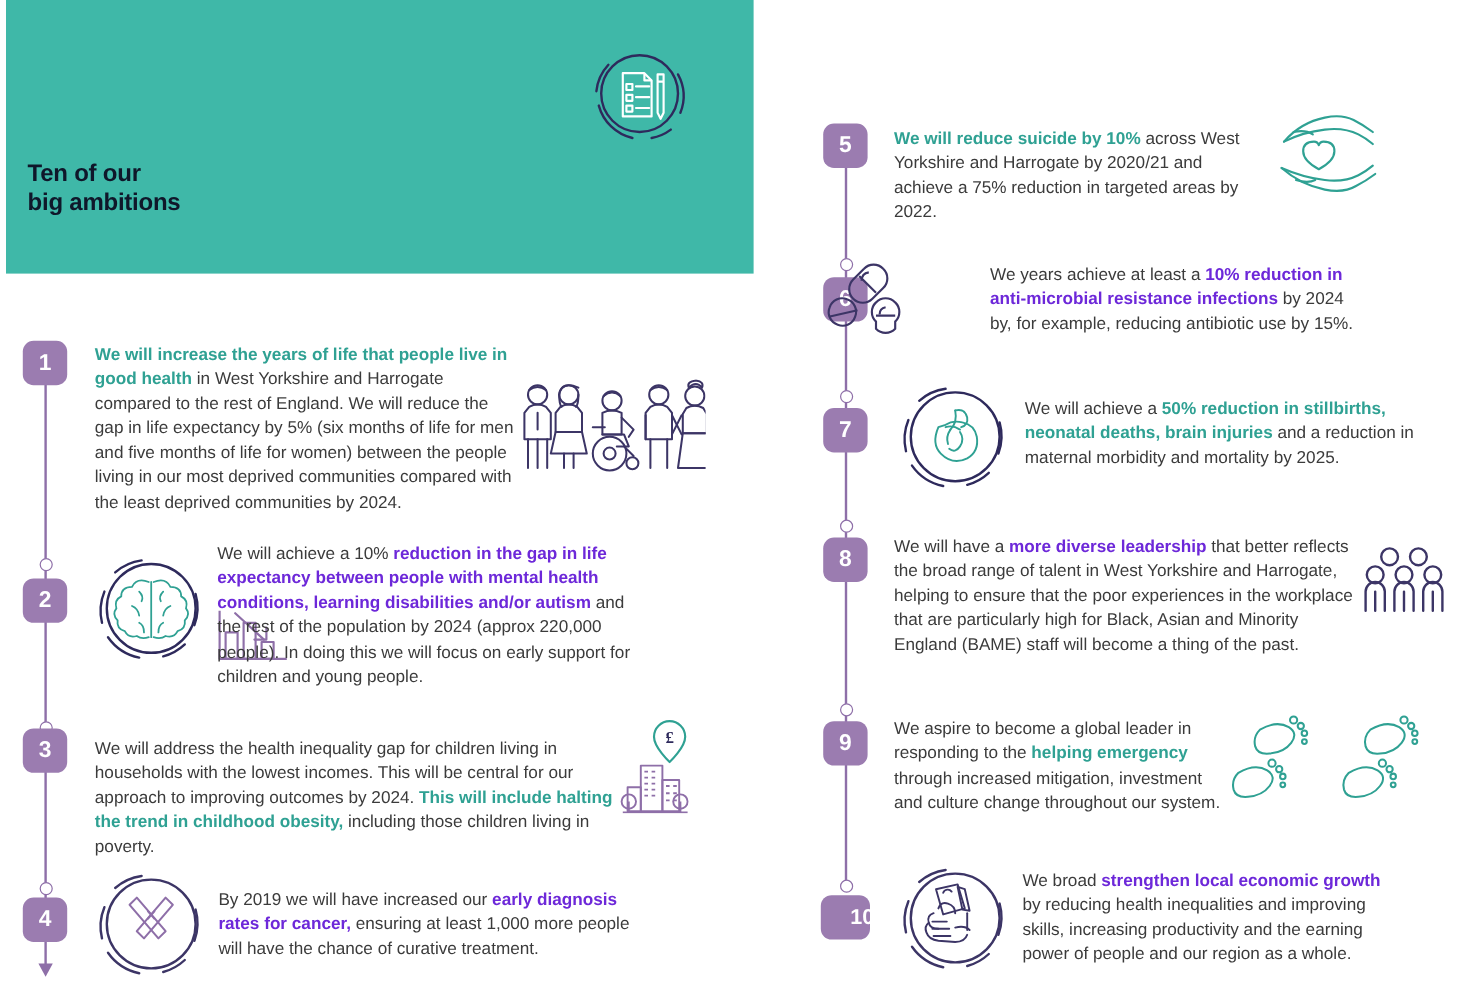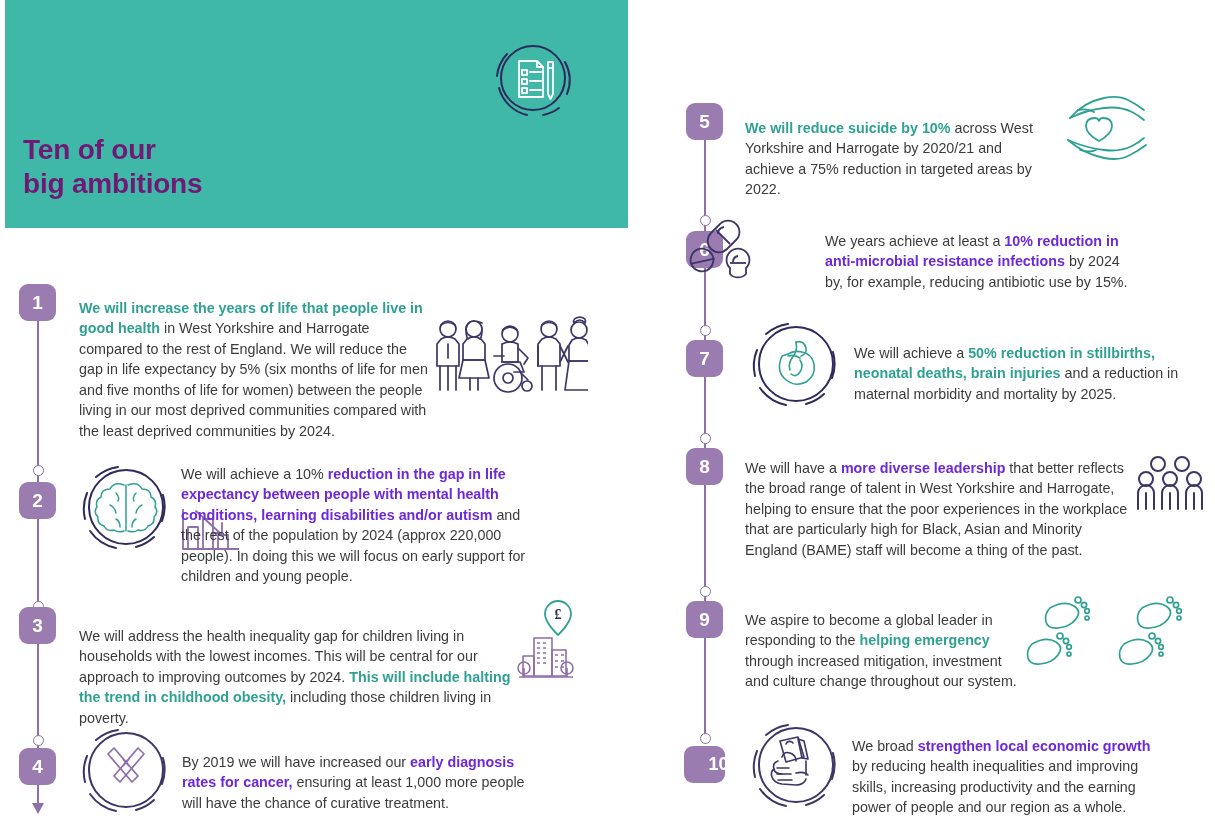--- a/index.html
+++ b/index.html
@@ -10,22 +10,22 @@
     overflow:hidden;
     position:relative;
   }
   
   #header-panel{
     position:absolute;left:5px;top:0;width:623px;height:228px;
     background:#3FB8A8;
   }
   #header-title{
     position:absolute;left:18px;top:133px;
-    color:#701a75;
-    font-size:28px;font-weight:bold;line-height:1.22;
+    color:#0f172a;
+    font-size:20px;font-weight:bold;line-height:1.22;
     letter-spacing:-0.2px;
     white-space:pre-line;
   }
   #header-doc-icon{
     position:absolute;left:482px;top:32px;width:92px;height:92px;
   }
   
   .column{position:absolute;top:0;}
   #left-column{left:0;width:628px;height:838px;}
   #right-column{left:628px;width:587px;height:838px;}
@@ -58,21 +58,20 @@
   }
   .badge.wide{width:41px;border-radius:9px;font-size:18px;}
 
   
   .copy{
     position:absolute;
     color:#3B3B3B;
     font-size:14.3px;
     line-height:1.43;
     text-align:left;
-    margin-top:12px;
   }
   .hl-teal{color:#2FA193;font-weight:bold;}
   .hl-purple{color:#6d28d9;font-weight:bold;}
 
   
   .icon-wrap{position:absolute;}
   .ring-icon svg, .flat-icon svg{display:block;}
 </style>
 </head>
 <body>

